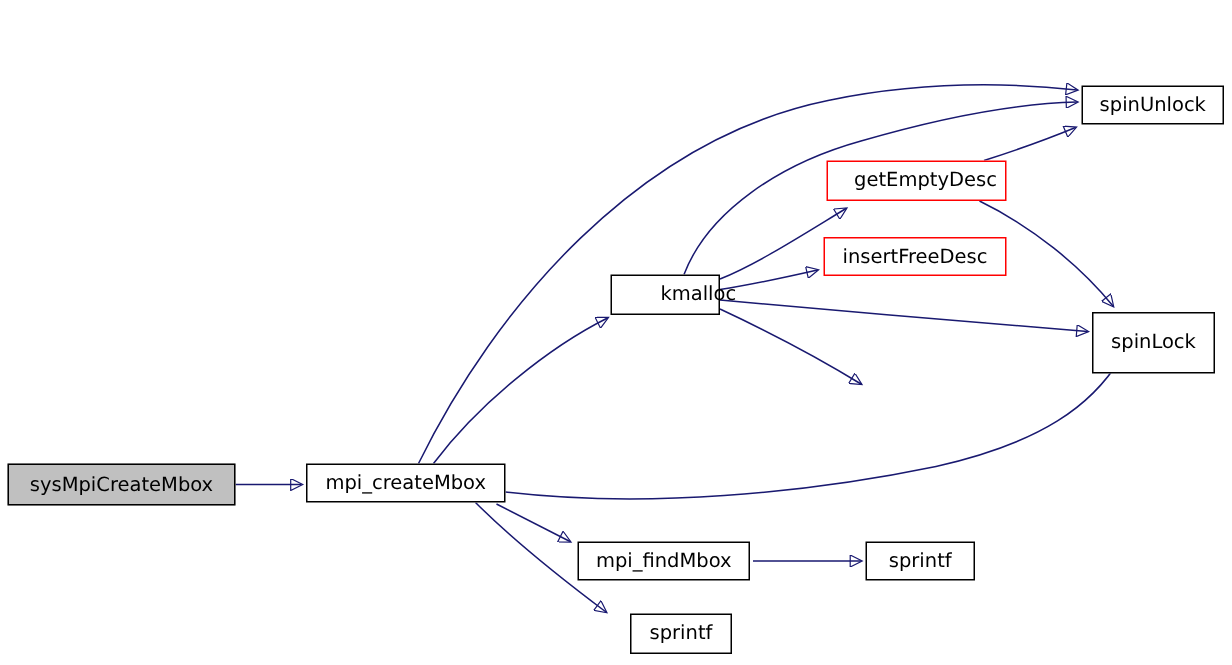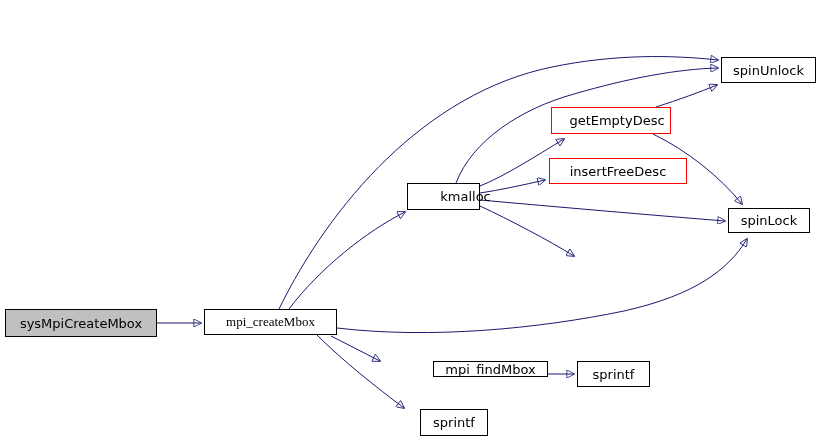--- a/index.html
+++ b/index.html
@@ -69,32 +69,32 @@
     <path d="M456,183 C472,141 520,109 574,94 C629,78 678,69 718,68" marker-end="url(#arrow)"></path>
     <path d="M480,200 C558,207 650,215 725,221" marker-end="url(#arrow)"></path>
     <path d="M480,206 C510,220 548,240 574,256" marker-end="url(#arrow)"></path>
     <path d="M656,107 C678,100 700,92 717,85" marker-end="url(#arrow)"></path>
     <path d="M653,134 C688,151 720,177 742,204" marker-end="url(#arrow)"></path>
     <path d="M502,374 L574,374" marker-end="url(#arrow)"></path>
   </svg>
 
   <div class="node root" style="left:5px;   top:309px; width:152px; height:28px;">sysMpiCreateMbox</div>
 
-  <div class="node" style="left:204px; top:309px; width:133px; height:26px;font-family:Liberation Serif, serif;">mpi_createMbox</div>
+  <div class="node" style="left:204px; top:309px; width:133px; height:26px;">mpi_createMbox</div>
 
   <div class="node" style="left:407px; top:183px; width:73px;  height:27px;padding-left:44px;">kmalloc</div>
 
   <div class="node truncated" style="left:551px; top:107px; width:120px; height:27px;padding-left:12px;">getEmptyDesc</div>
 
-  <div class="node truncated" style="left:549px; top:158px; width:138px; height:26px;">insertFreeDesc</div>
+  <div class="node truncated" style="left:549px; top:158px; width:122px; height:26px;">insertFreeDesc</div>
 
   <div class="node" style="left:721px; top:57px;  width:95px;  height:26px;">spinUnlock</div>
 
-  <div class="node" style="left:728px; top:208px; width:82px;  height:25px;">spinLock</div>
+  <div class="node" style="left:728px; top:208px; width:82px;  height:41px;">spinLock</div>
 
 
-  <div class="node" style="left:385px; top:361px; width:115px; height:16px;margin-left:48px;">mpi_findMbox</div>
+  <div class="node" style="left:385px; top:361px; width:115px; height:26px;">mpi_findMbox</div>
 
   <div class="node" style="left:577px; top:361px; width:73px;  height:26px;">sprintf</div>
 
   <div class="node" style="left:420px; top:409px; width:68px;  height:27px;">sprintf</div>
 
 </div>
 
 </body></html>

